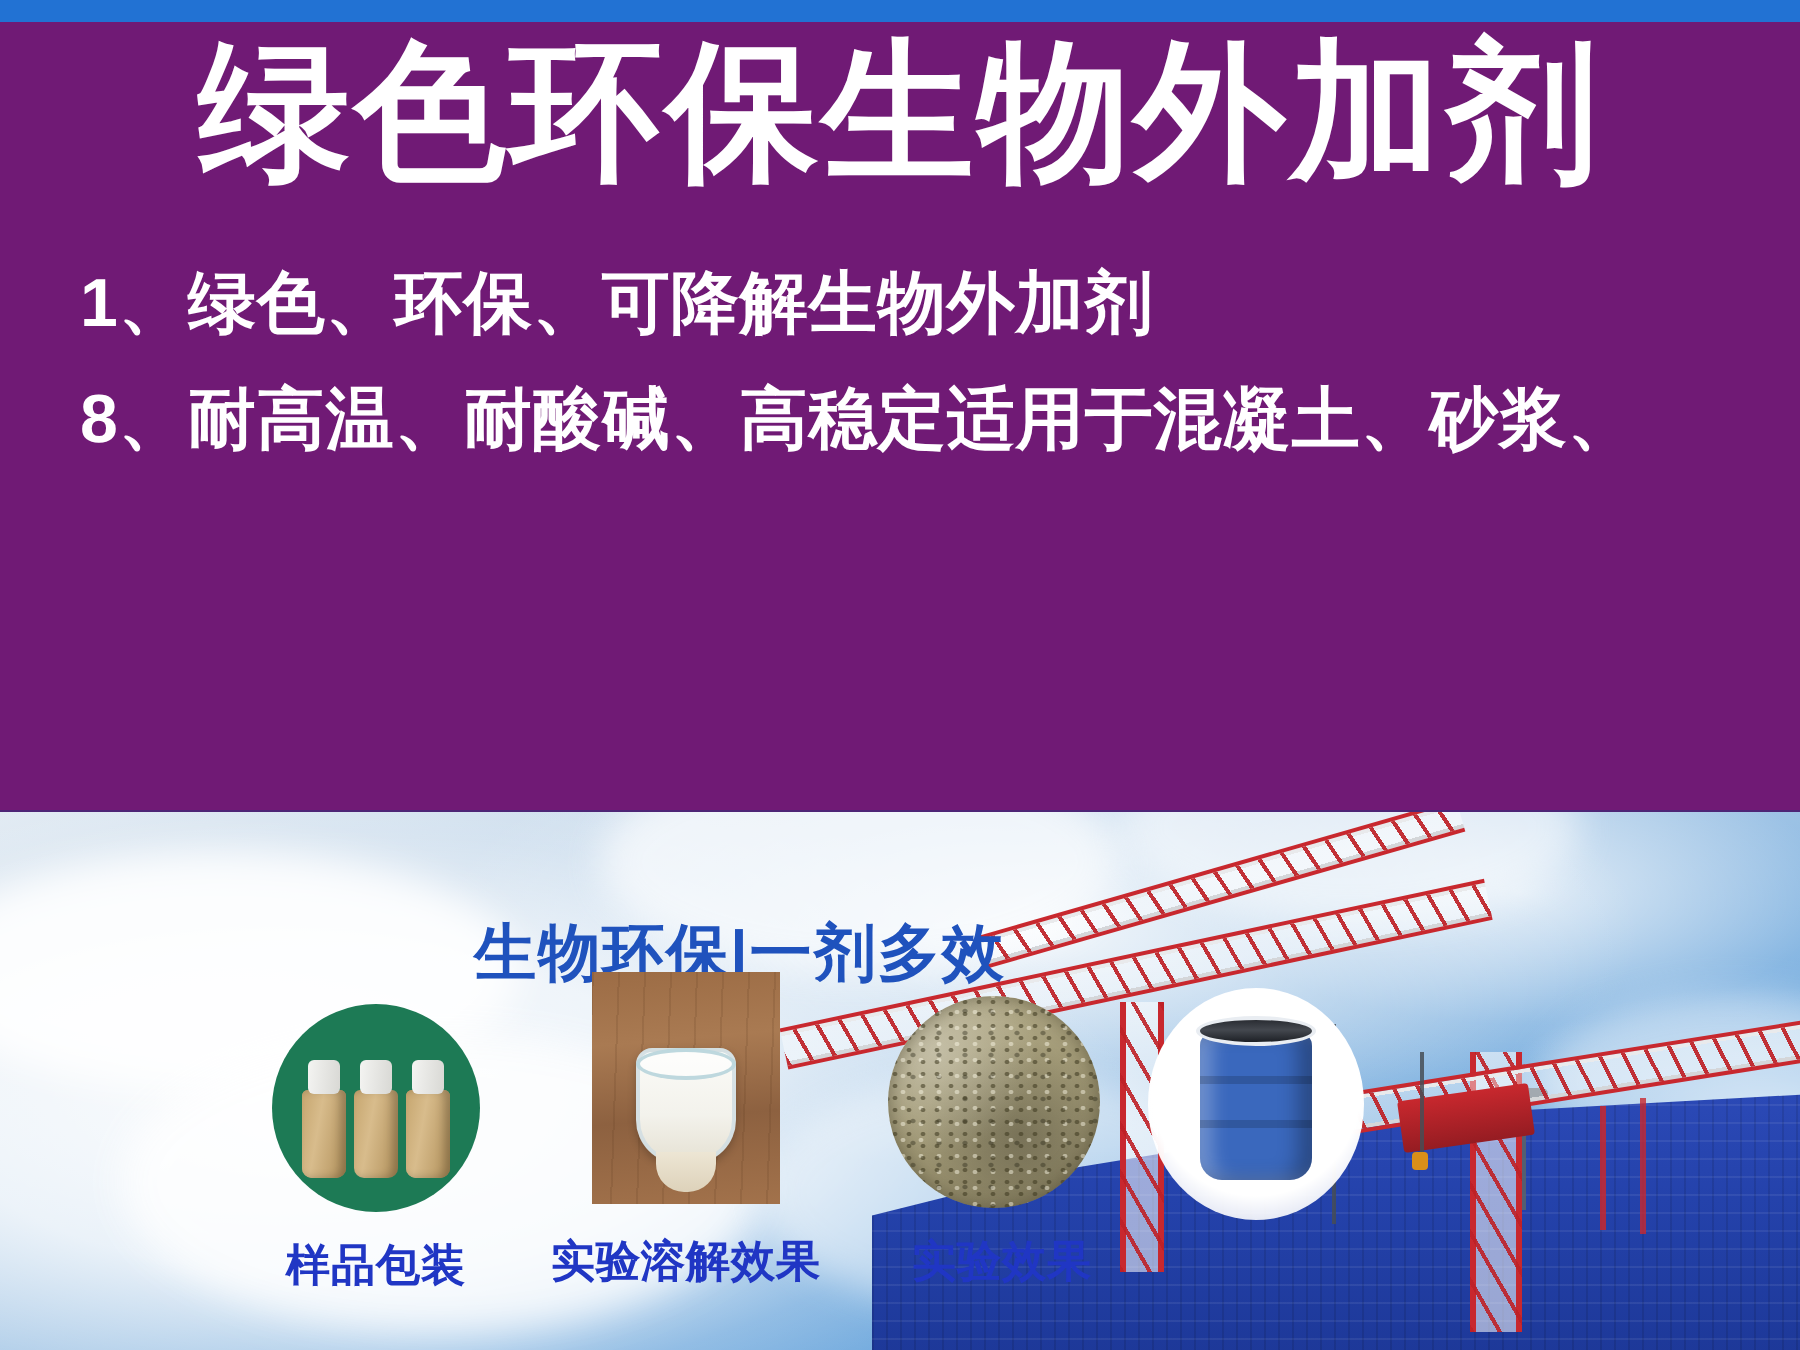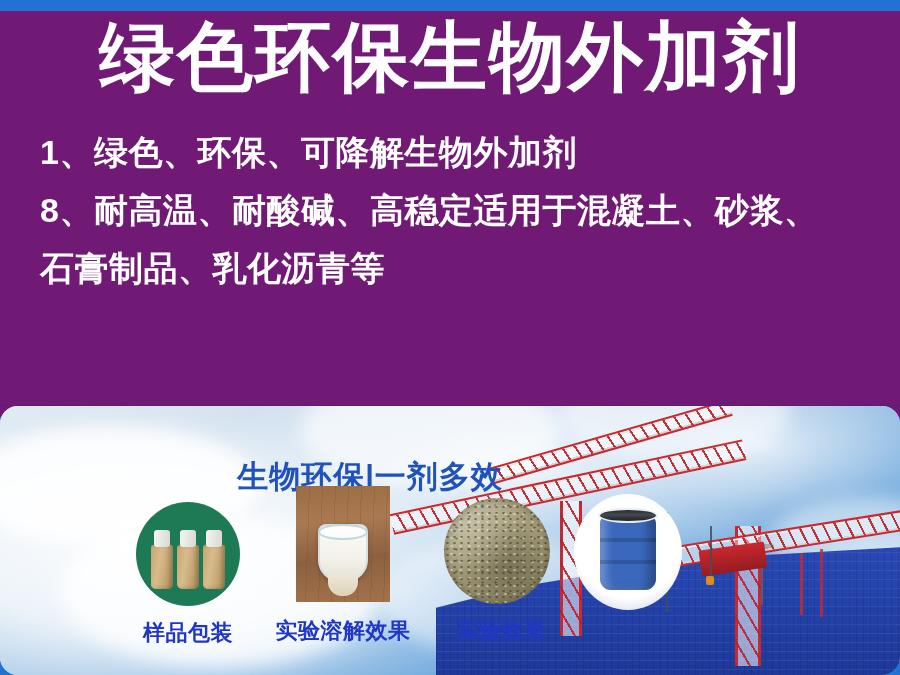--- a/index.html
+++ b/index.html
@@ -56,21 +56,20 @@
   }
 
   
   .photo-panel {
     position: absolute;
     left: 0; top: 406px;
     width: 900px;
     height: 269px;
     overflow: hidden;
     background: #cfdcea;
-    border-radius: 18px;
   }
   
   .sky {
     position: absolute;
     left: 0; top: 0;
     width: 900px; height: 269px;
     background:
       radial-gradient(ellipse 420px 180px at 160px 150px, rgba(255,255,255,0.97) 0%, rgba(255,255,255,0.75) 45%, rgba(255,255,255,0.18) 78%, rgba(255,255,255,0) 100%),
       radial-gradient(ellipse 300px 120px at 520px 60px, rgba(255,255,255,0.85) 0%, rgba(255,255,255,0.35) 55%, rgba(255,255,255,0) 100%),
       radial-gradient(ellipse 260px 110px at 760px 40px, rgba(255,255,255,0.70) 0%, rgba(255,255,255,0.12) 60%, rgba(255,255,255,0) 100%),
@@ -318,21 +317,20 @@
 
 <div id="poster">
 
   <div class="blue-panel">
 
     <div class="headline">绿色环保生物外加剂</div>
 
     <div class="bullets">
       <div class="bullet">1、绿色、环保、可降解生物外加剂</div>
       <div class="bullet">8、耐高温、耐酸碱、高稳定适用于混凝土、砂浆、</div>
-      <div class="bullet">石膏制品、乳化沥青等</div>
     </div>
   </div>
 
   <div class="edge-line"></div>
 
   <div class="photo-panel">
 
     <div class="sky"></div>
 
     <div class="cloud" style="left:-40px; top:20px; width:300px; height:120px;"></div>

